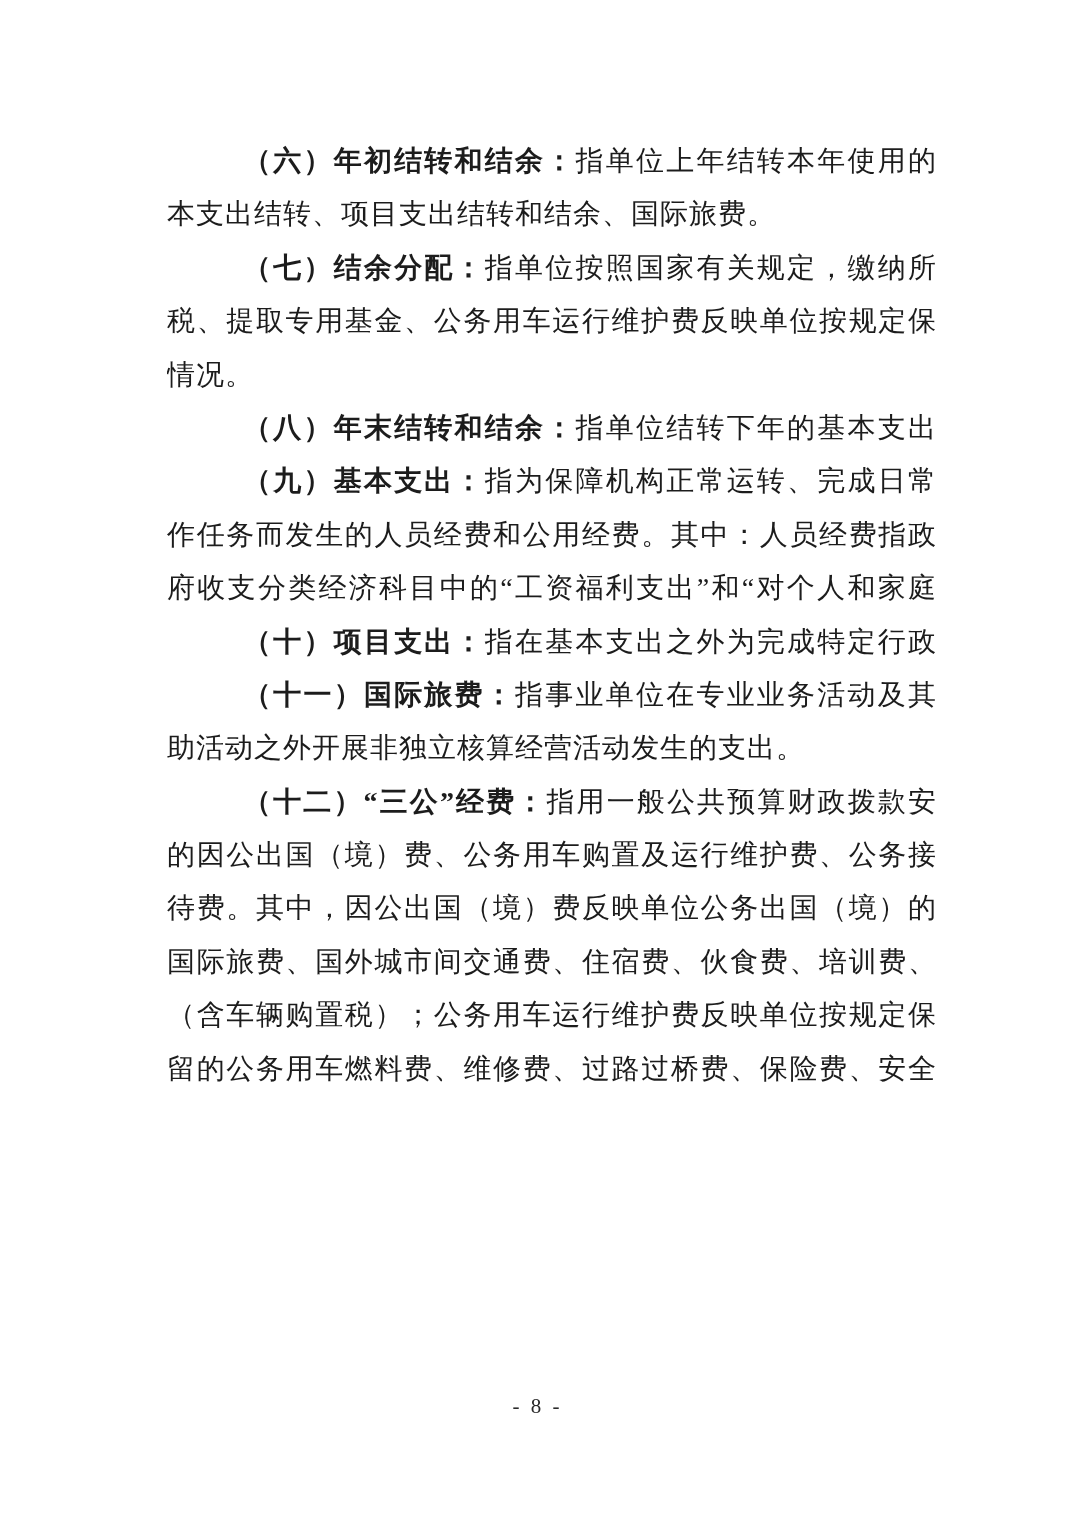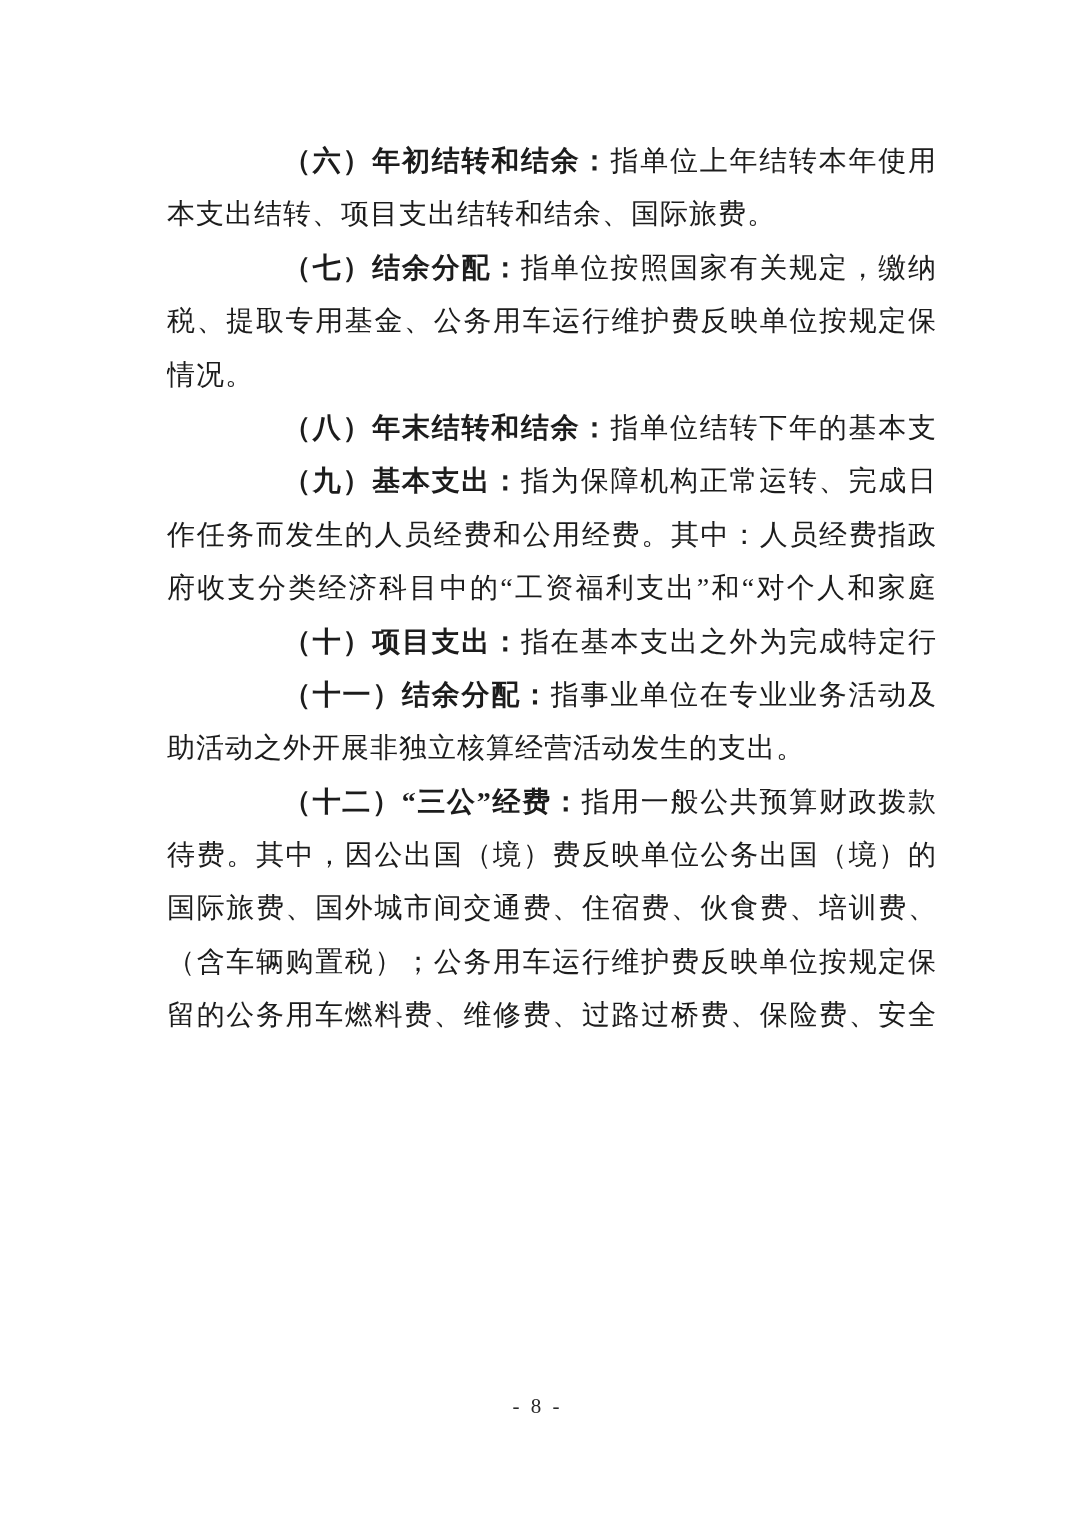--- a/index.html
+++ b/index.html
@@ -31,21 +31,21 @@
     text-justify: inter-character;
     word-break: break-all;
     letter-spacing: 1px;
   }
   .line.end {
     text-align-last: left;
   }
   .line.indent {
     padding-left: 76px;
   }
-  .term { font-weight: bold; margin-left: 40px; }
+  .term { font-weight: bold; }
   .footer {
     position: absolute;
     left: 0; top: 1394px;
     width: 100%;
     text-align: center;
     font-size: 21px;
     color: #2a2a2a;
     letter-spacing: 3px;
   }
 </style>
@@ -68,25 +68,26 @@
       </div>
       <div class="para">
         <div class="line indent"><span class="term">（九）基本支出：</span><span class="normal">指为保障机构正常运转、完成日常工</span></div>
         <div class="line"><span class="normal">作任务而发生的人员经费和公用经费。其中：人员经费指政</span></div>
         <div class="line"><span class="normal">府收支分类经济科目中的“工资福利支出”和“对个人和家庭</span></div>
       </div>
       <div class="para">
         <div class="line indent"><span class="term">（十）项目支出：</span><span class="normal">指在基本支出之外为完成特定行政任</span></div>
       </div>
       <div class="para">
-        <div class="line indent"><span class="term">（十一）结余分配：</span><span class="normal">指事业单位在专业业务活动及其辅</span></div>
+        <div class="line indent"><span class="term">（十一）国际旅费：</span><span class="normal">指事业单位在专业业务活动及其辅</span></div>
         <div class="line end"><span class="normal">助活动之外开展非独立核算经营活动发生的支出。</span></div>
       </div>
       <div class="para">
         <div class="line indent"><span class="term">（十二）“三公”经费：</span><span class="normal">指用一般公共预算财政拨款安排</span></div>
+        <div class="line"><span class="normal">的因公出国（境）费、公务用车购置及运行维护费、公务接</span></div>
         <div class="line"><span class="normal">待费。其中，因公出国（境）费反映单位公务出国（境）的</span></div>
         <div class="line"><span class="normal">国际旅费、国外城市间交通费、住宿费、伙食费、培训费、</span></div>
         <div class="line"><span class="normal">（含车辆购置税）；公务用车运行维护费反映单位按规定保</span></div>
         <div class="line"><span class="normal">留的公务用车燃料费、维修费、过路过桥费、保险费、安全</span></div>
       </div>
     </div>
   <div class="footer">
     <span>- 8 -</span>
   </div>
 </div>

